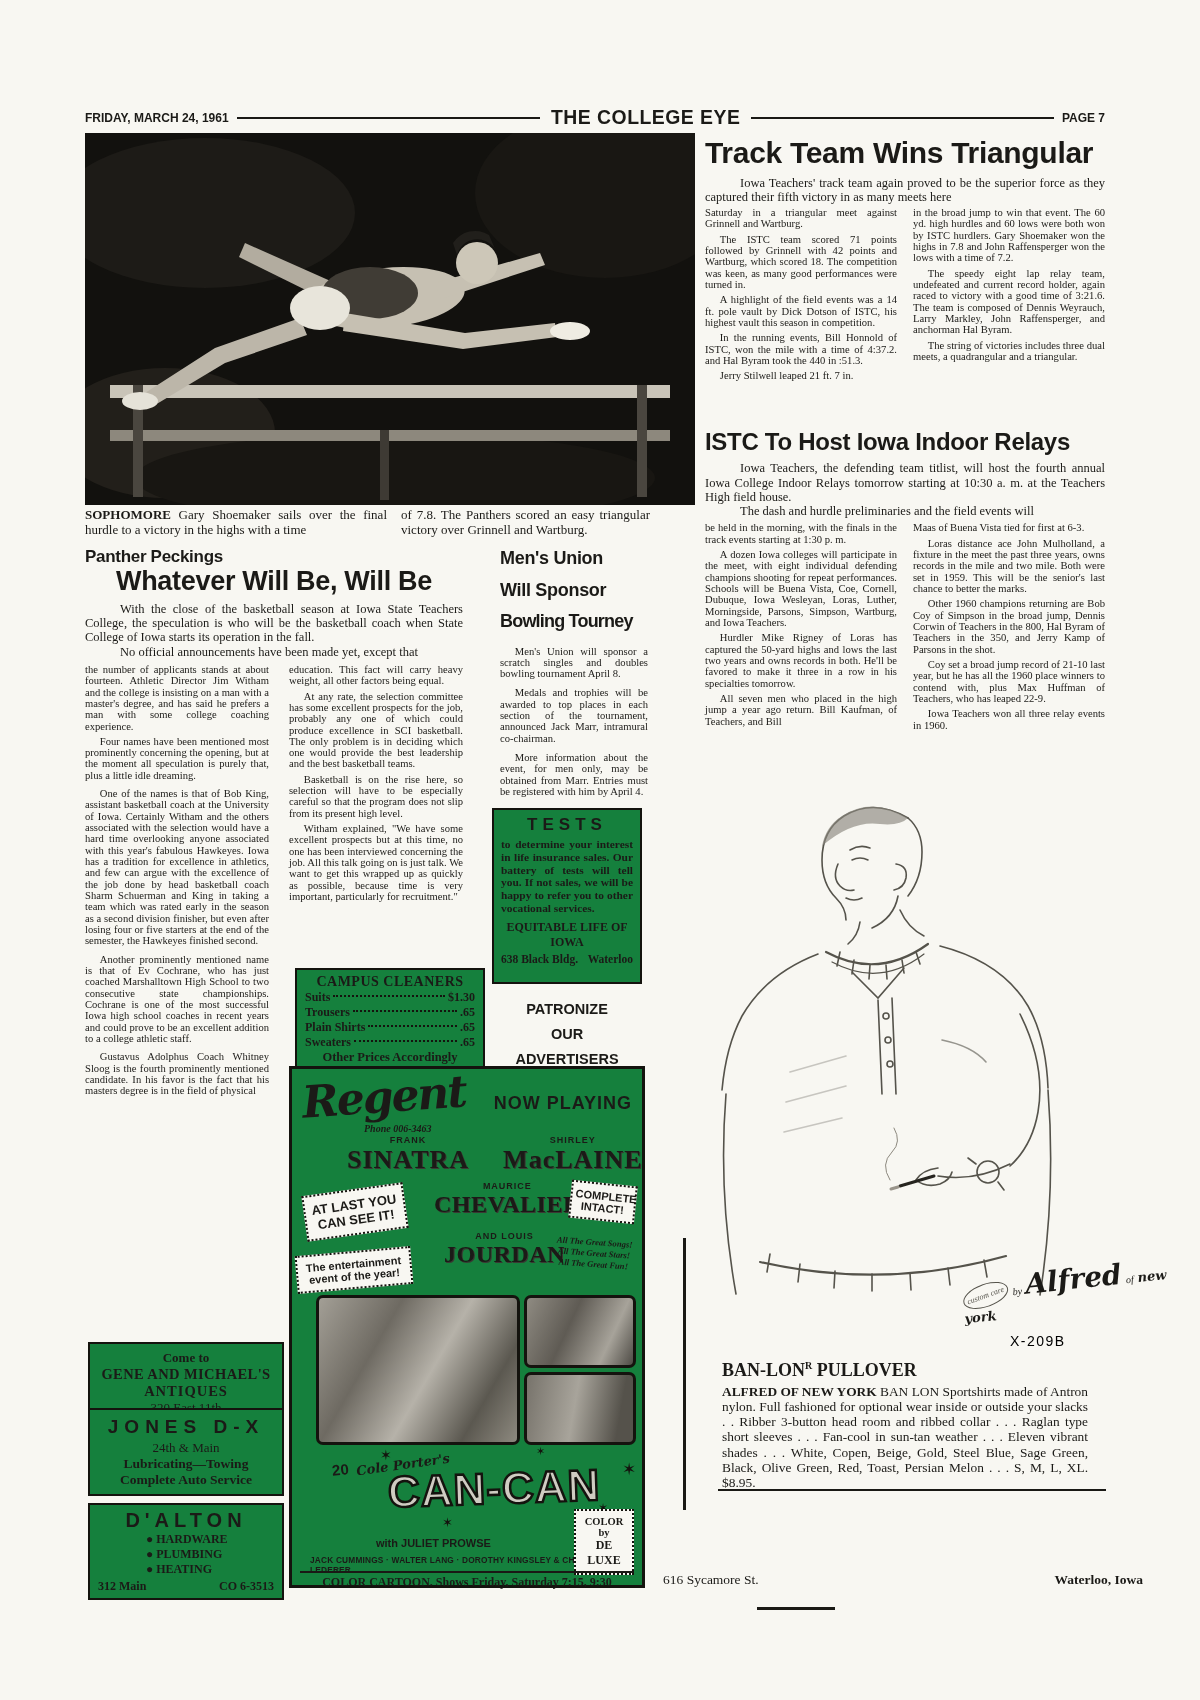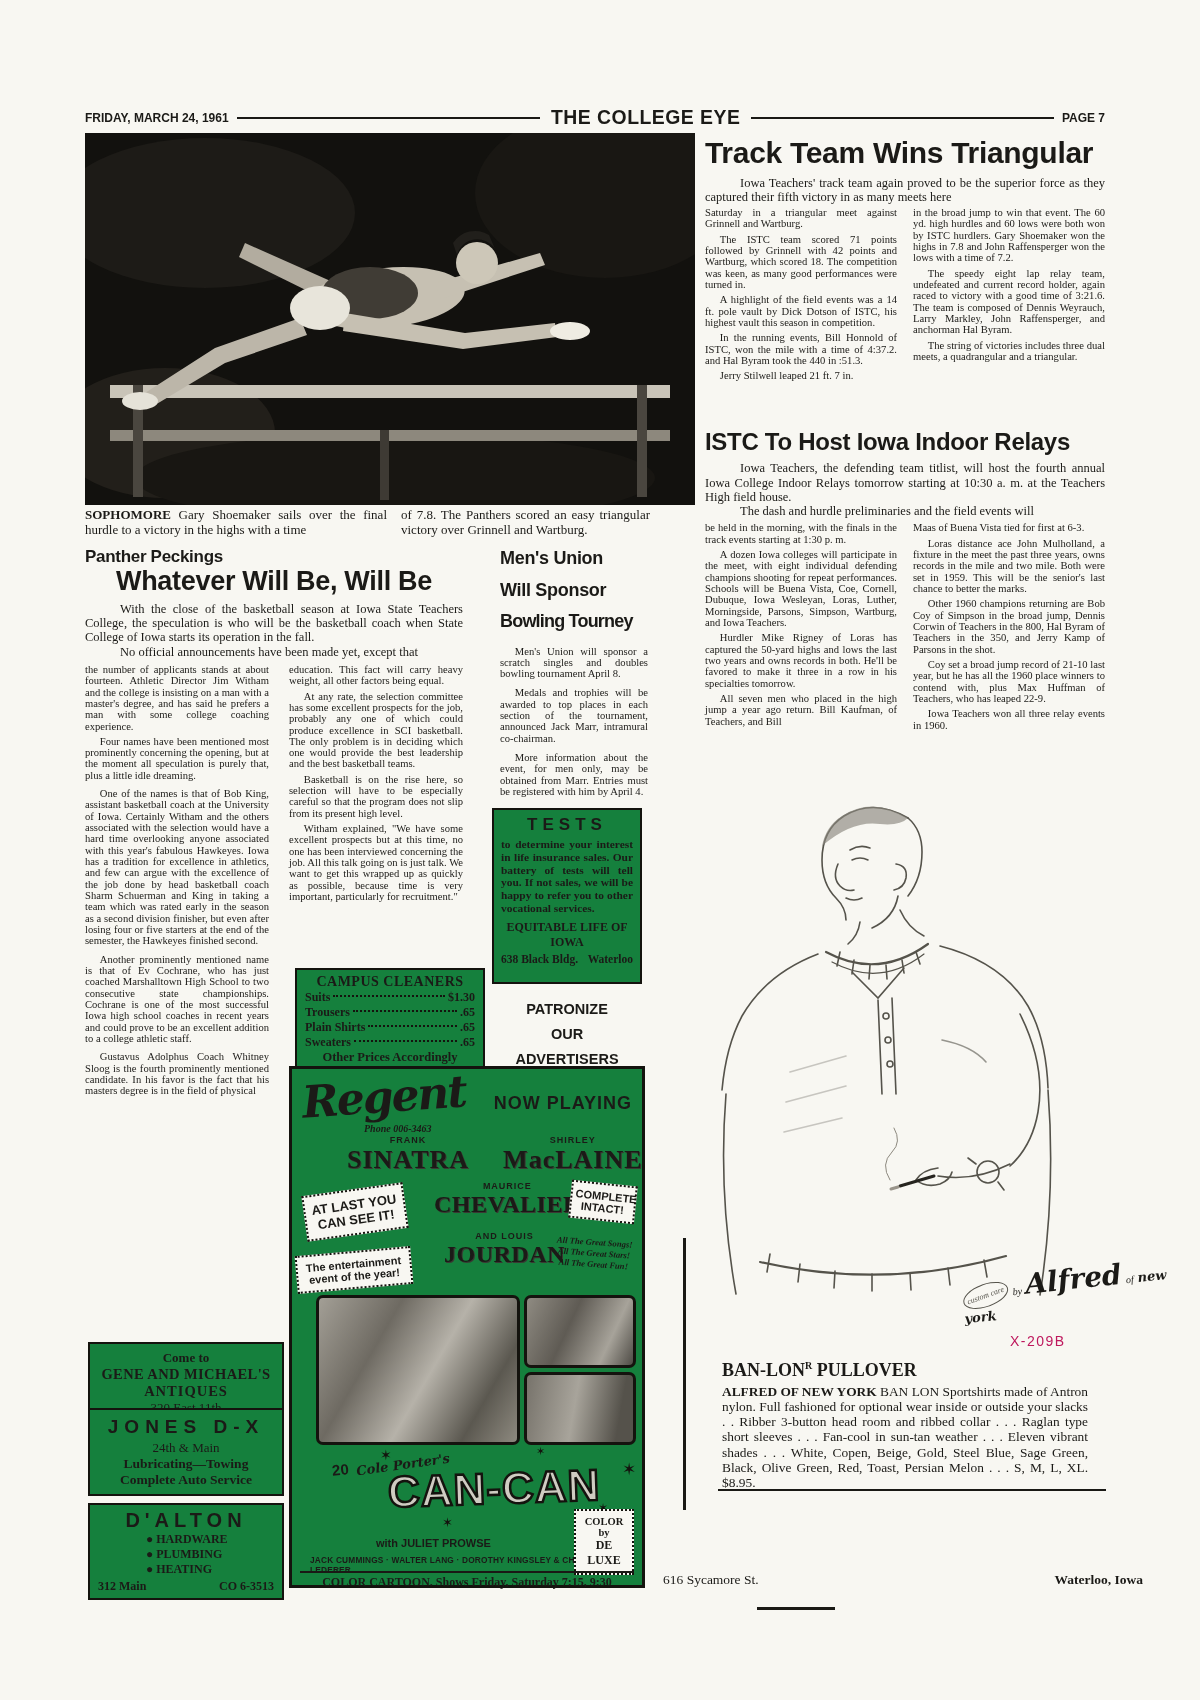--- a/index.html
+++ b/index.html
@@ -318,21 +318,21 @@
     </svg>
   </div>
 
   <div class="abs" style="left:962px;top:1262px;transform:rotate(-6deg);">
     <span class="i" style="font-size:8px;border:1.4px solid #55534b;border-radius:50%;padding:6px 3px;display:inline-block;transform:rotate(-14deg);color:#55534b;">custom care</span>
     <span class="i" style="font-size:10px;">by</span>
     <span class="b i" style="font-size:28px;font-family:'DejaVu Serif',serif;">Alfred</span>
     <span class="i" style="font-size:10px;">of</span>
     <span class="b i" style="font-size: 13px;font-family:'DejaVu Serif',serif;">new york</span>
   </div>
-  <div class="abs sans" style="left:1010px;top:1333px;font-size:14px;letter-spacing:1.5px;color:#be185d;">X-209B</div>
+  <div class="abs sans" style="left:1010px;top:1333px;font-size:14px;letter-spacing:1.5px;color:#000000;">X-209B</div>
 
   <div class="abs" style="left:683px;top:1238px;width:2.5px;height:272px;background:#1a1915;"></div>
 
   <div class="abs" style="left:722px;top:1360px;width:366px;">
     <div class="b" style="font-size:18px;"><span>BAN-LON</span><sup style="font-size:10px;">R</sup><span> PULLOVER</span></div>
     <p class="ni j" style="font-size:13.4px;line-height:1.13;margin-top:3px;"><strong>ALFRED OF NEW YORK</strong> <span>BAN LON Sportshirts made of Antron nylon. Full fashioned for optional wear inside or outside your slacks . . Ribber 3-button head room and ribbed collar . . . Raglan type short sleeves . . . Fan-cool in sun-tan weather . . . Eleven vibrant shades . . . White, Copen, Beige, Gold, Steel Blue, Sage Green, Black, Olive Green, Red, Toast, Persian Melon . . . S, M, L, XL. $8.95.</span></p>
   </div>
 
   <div class="abs hrule" style="left:718px;top:1489px;width:388px;"></div>
   <div class="abs" style="left:663px;top:1572px;width:480px;display:flex;justify-content:space-between;font-size:13.5px;">

